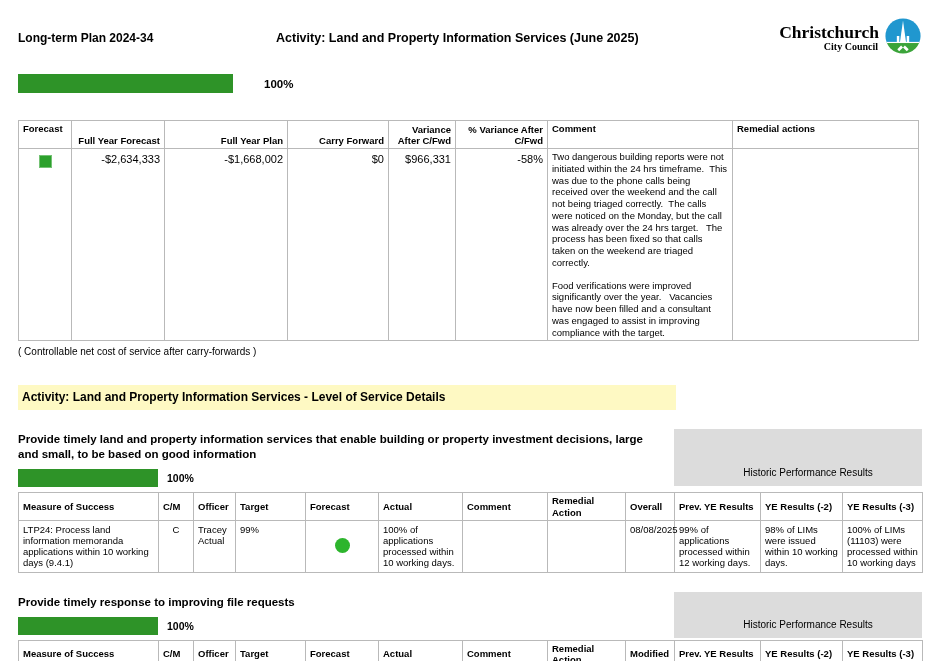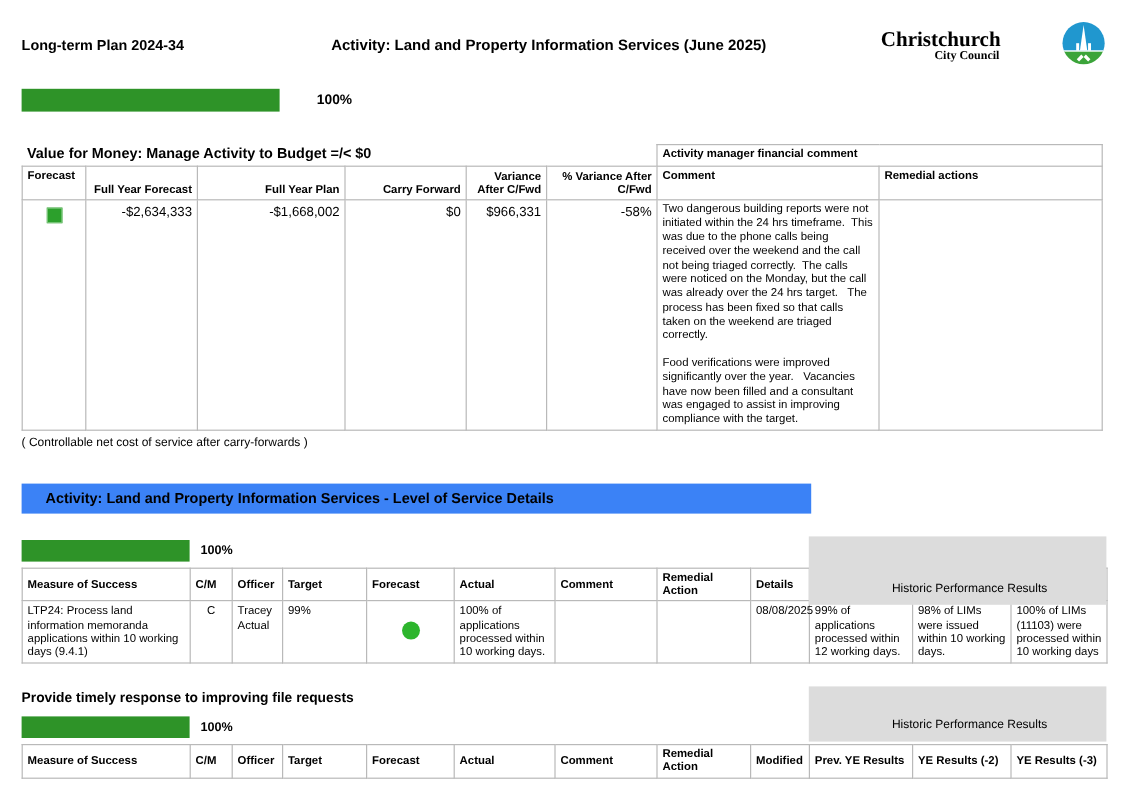--- a/index.html
+++ b/index.html
@@ -4,21 +4,21 @@
 <style>
   * { box-sizing: border-box; margin: 0; padding: 0; }
   html, body { width: 934px; height: 661px; overflow: hidden; background: #fff;
     font-family: "Liberation Sans", sans-serif; color: #000; }
   .page { width: 934px; height: 661px; padding: 0 12px 0 18px; position: relative; }
 
   
   .hdr { display: flex; align-items: center; margin-top: 12px; height: 52px; }
   .hdr-left { width: 258px; font-size: 12px; font-weight: bold; }
   .hdr-center { flex: 1; font-size: 12.5px; font-weight: bold; }
-  .logo { width: 188px; display: flex; align-items: center; justify-content: space-between; gap: 5px; }
+  .logo { width: 188px; display: flex; align-items: center; justify-content: flex-end; gap: 5px; }
   .logo-text { font-family: "Liberation Serif", serif; font-weight: bold; text-align: right; line-height: 1.02; }
   .logo-text .l1 { font-size: 17.5px; display: block; }
   .logo-text .l2 { font-size: 10px; display: block; padding-right: 1px; }
 
   
   .overall { display: flex; align-items: center; margin-top: 10px; }
   .overall-label { width: 277px; font-size: 12px; font-weight: bold; }
   .bar-outer { height: 19px; background: #2e9328; }
   .overall .bar-outer { width: 215px; }
   .overall-pct { font-size: 11.5px; font-weight: bold; margin-left: 31px; }
@@ -36,22 +36,22 @@
   .vfm th.txt { text-align: left; vertical-align: top; }
   .vfm td.num { font-size: 11px; padding-top: 4px; }
   .vfm .data-row td { height: 157px; margin-top: 15px; }
   .vfm .sq-cell { text-align: center; padding-top: 6px; }
   .sq { display: inline-block; width: 13px; height: 13px; background: #2ca02c; border: 1px solid #74c274; }
   .comment-txt { white-space: pre-wrap; line-height: 1.24; }
   .comment-gap { height: 11px; }
   .footnote { font-size: 10px; margin-top: 5px; }
 
   
-  .band { margin-top: 28px; width: 658px; height: 25px; background: #3b82f6;
-    font-size: 12px; font-weight: bold; line-height: 25px; padding-left: 20px; }
+  .band { margin-top: 28px; width: 658px; height: 25px; background: #fef9c3;
+    font-size: 12px; font-weight: bold; line-height: 25px; padding-left: 4px; }
 
   
   .section { position: relative; margin-top: 22px; }
   .sec-heading { font-size: 11.5px; font-weight: bold; width: 645px; line-height: 1.3; }
   .historic-box { position: absolute; top: -3px; right: 0; width: 248px; background: #dcdcdc;
     display: flex; align-items: flex-end; justify-content: center; padding-bottom: 8px; }
   .historic-box .ht { font-size: 10px; font-weight: normal; margin-left: 20px; }
   .sec1 .historic-box { height: 57px; }
   .sec2 .historic-box { height: 46px; }
   .sec-bar-row { display: flex; align-items: center; margin-top: 7px; }
@@ -112,26 +112,20 @@
         <col style="width:53px">
           <col style="width:93px">
           <col style="width:123px">
           <col style="width:101px">
         <col style="width:67px">
           <col style="width:92px">
           <col style="width:185px">
           <col style="width:186px">
       </colgroup>
       <tbody>
-          <tr>
-        <td class="no-border" colspan="6">
-          <span class="vfm-title">Value for Money: Manage Activity to Budget =/&lt; $0</span>
-        </td>
-        <td class="amfc-cell" colspan="2">Activity manager financial comment</td>
-      </tr>
       <tr>
         <th class="txt">Forecast</th>
         <th class="num">Full Year Forecast</th>
         <th class="num">Full Year Plan</th>
         <th class="num">Carry Forward</th>
         <th class="num">Variance After C/Fwd</th>
         <th class="num">% Variance After C/Fwd</th>
         <th class="txt">Comment</th>
         <th class="txt">Remedial actions</th>
       </tr>
@@ -153,20 +147,21 @@
       </table>
     <div class="footnote">( Controllable net cost of service after carry-forwards )</div>
   </div>
 
   <div class="band">Activity: Land and Property Information Services - Level of Service Details</div>
 
   <div class="section sec1">
     <div class="historic-box">
       <span class="ht">Historic Performance Results</span>
     </div>
+    <div class="sec-heading">Provide timely land and property information services that enable building or property investment decisions, large and small, to be based on good information</div>
     <div class="sec-bar-row">
       <div class="bar-outer"></div>
       <div class="sec-pct">100%</div>
     </div>
     <table class="mt">
       <colgroup>
         <col style="width:140px">
           <col style="width:35px">
           <col style="width:42px">
           <col style="width:70px">
@@ -182,21 +177,21 @@
       <tbody>
           <tr>
         <th>Measure of Success</th>
         <th>C/M</th>
         <th>Officer</th>
         <th>Target</th>
         <th>Forecast</th>
         <th>Actual</th>
         <th>Comment</th>
         <th>Remedial Action</th>
-        <th>Details</th>
+        <th>Overall</th>
         <th>Prev. YE Results</th>
         <th>YE Results (-2)</th>
         <th>YE Results (-3)</th>
       </tr>
       <tr>
         <td>LTP24: Process land information memoranda applications within 10 working days (9.4.1)</td>
         <td class="center">C</td>
         <td>Tracey Actual</td>
         <td>99%</td>
         <td class="fc"><span class="dot"></span></td>

